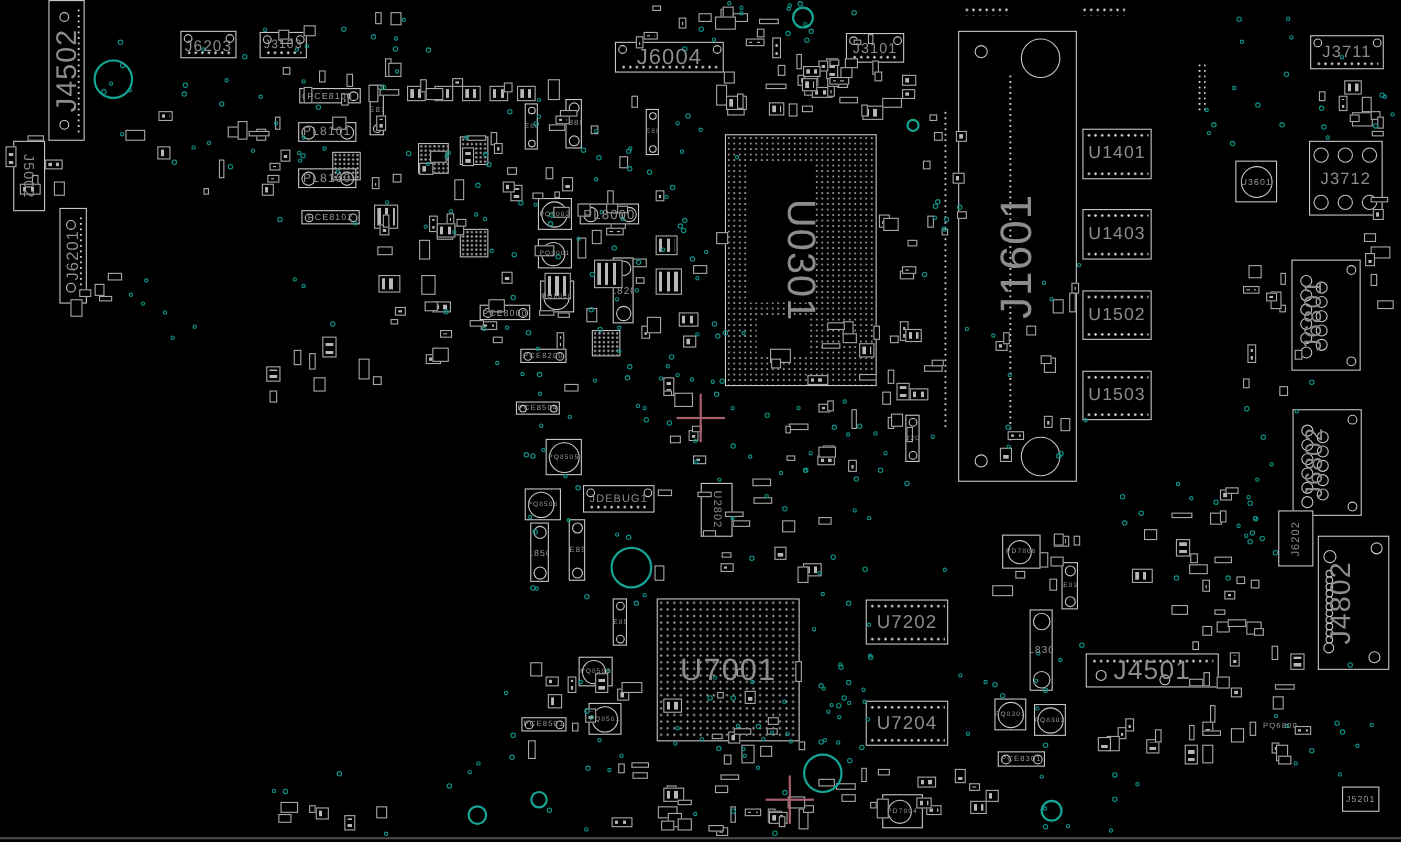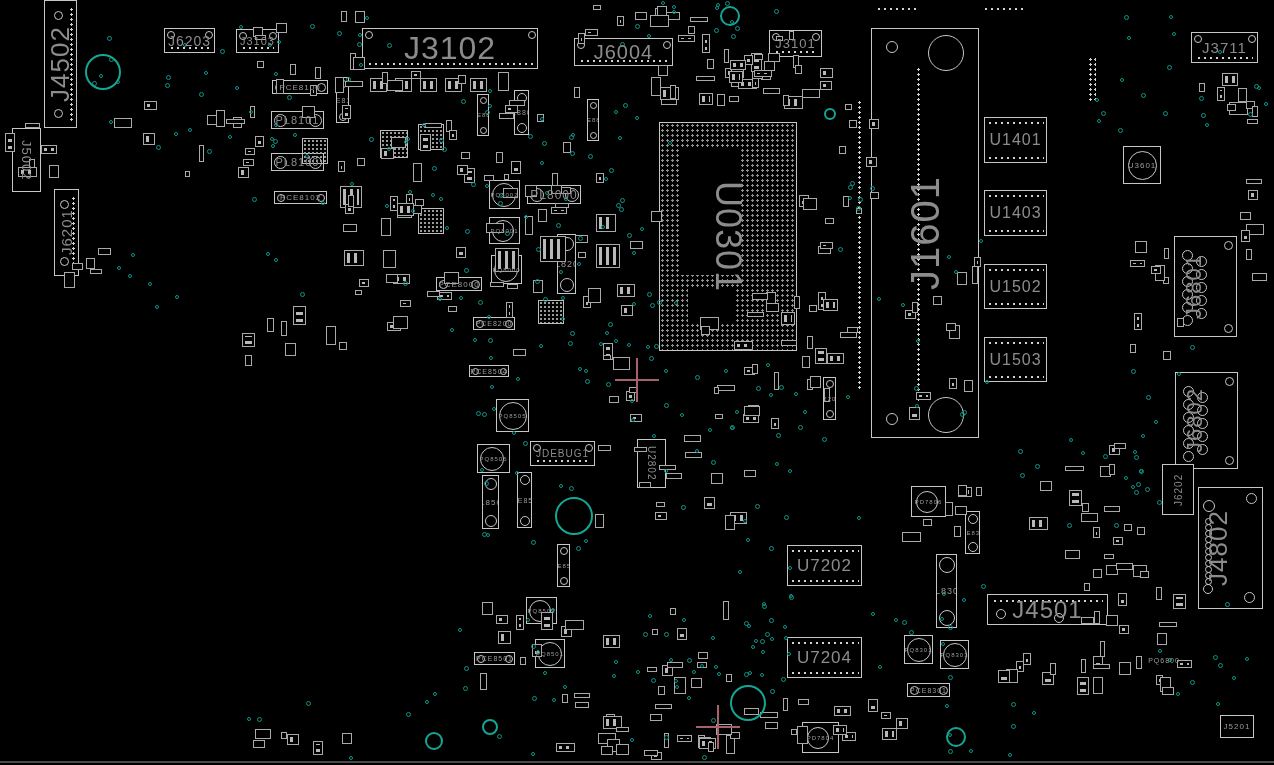--- a/index.html
+++ b/index.html
@@ -52,27 +52,21 @@
       <div class="cir" style="left: 40px; top: 2px; width: 8px; height: 8px;"></div>
       <div class="dotrow" style="left: 4px; top: 16px; width: 41px; height: 6px;"></div>
       <div class="lbl" style="font-size: 14px; z-index: 2;">J6203</div>
     </div>
     <div class="comp" style="left: 236px; top: 29px; width: 43px; height: 24px;">
       <div class="cir" style="left: 2px; top: 2px; width: 8px; height: 8px;"></div>
       <div class="cir" style="left: 32px; top: 2px; width: 8px; height: 8px;"></div>
       <div class="dotrow" style="left: 4px; top: 15px; width: 33px; height: 6px;"></div>
       <div class="lbl" style="font-size: 11px; z-index: 2;">J3103</div>
     </div>
-    <div class="comp" style="left: 362px; top: 28px; width: 176px; height: 41px;">
-      <div class="cir" style="left: 2px; top: 2px; width: 8px; height: 8px;"></div>
-      <div class="cir" style="left: 165px; top: 2px; width: 8px; height: 8px;"></div>
-      <div class="dotrow" style="left: 4px; top: 32px; width: 166px; height: 6px;"></div>
-      <div class="lbl" style="font-size: 32px; z-index: 2;">J3102</div>
-    </div>
-    <div class="comp" style="left: 559px; top: 38px; width: 99px; height: 28px; margin-left: 15px;">
+    <div class="comp" style="left: 559px; top: 38px; width: 99px; height: 28px;">
       <div class="cir" style="left: 2px; top: 2px; width: 8px; height: 8px;"></div>
       <div class="cir" style="left: 88px; top: 2px; width: 8px; height: 8px;"></div>
       <div class="dotrow" style="left: 4px; top: 19px; width: 89px; height: 6px;"></div>
       <div class="lbl" style="font-size: 20px; z-index: 2;">J6004</div>
     </div>
     <div class="comp" style="left: 769px; top: 30px; width: 53px; height: 27px;">
       <div class="cir" style="left: 2px; top: 2px; width: 8px; height: 8px;"></div>
       <div class="cir" style="left: 42px; top: 2px; width: 8px; height: 8px;"></div>
       <div class="dotrow" style="left: 4px; top: 18px; width: 43px; height: 6px;"></div>
       <div class="lbl" style="font-size: 13px; z-index: 2;">J3101</div>
@@ -112,20 +106,29 @@
       <div class="lbl" style="font-size: 16px; z-index: 2;">U1502</div>
     </div>
     <div class="comp" style="left: 984px; top: 337px; width: 63px; height: 45px;">
       <div class="dotrow" style="left: 2px; top: 2px; width: 57px; height: 6px;"></div>
       <div class="dotrow" style="left: 2px; top: 36px; width: 57px; height: 6px;"></div>
       <div class="lbl" style="font-size: 16px; z-index: 2;">U1503</div>
     </div>
     <div class="comp" style="left: 1123px; top: 146px; width: 38px; height: 38px;">
       <div class="cir" style="left: 4px; top: 4px; width: 29px; height: 29px;"></div>
       <div class="lbl smalltxt" style="font-size: 8px; z-index: 2;">U3601</div>
+    </div>
+    <div class="comp" style="left: 1190px; top: 128px; width: 67px; height: 68px;">
+      <div class="cir" style="left: 3px; top: 5px; width: 14px; height: 14px;"></div>
+      <div class="cir" style="left: 3px; top: 48px; width: 14px; height: 14px;"></div>
+      <div class="cir" style="left: 25px; top: 5px; width: 14px; height: 14px;"></div>
+      <div class="cir" style="left: 25px; top: 48px; width: 14px; height: 14px;"></div>
+      <div class="cir" style="left: 47px; top: 5px; width: 14px; height: 14px;"></div>
+      <div class="cir" style="left: 47px; top: 48px; width: 14px; height: 14px;"></div>
+      <div class="lbl" style="font-size: 15px; z-index: 2;">J3712</div>
     </div>
     <div class="comp" style="left: 1174px; top: 236px; width: 63px; height: 101px;">
       <div class="cir" style="left: 7px; top: 13px; width: 11px; height: 11px;"></div>
       <div class="cir" style="left: 7px; top: 26px; width: 11px; height: 11px;"></div>
       <div class="cir" style="left: 7px; top: 39px; width: 11px; height: 11px;"></div>
       <div class="cir" style="left: 7px; top: 52px; width: 11px; height: 11px;"></div>
       <div class="cir" style="left: 7px; top: 65px; width: 11px; height: 11px;"></div>
       <div class="cir" style="left: 7px; top: 78px; width: 11px; height: 11px;"></div>
       <div class="cir" style="left: 21px; top: 19px; width: 11px; height: 11px;"></div>
       <div class="cir" style="left: 21px; top: 32px; width: 11px; height: 11px;"></div>
@@ -174,20 +177,23 @@
       <div class="lbl vu" style="font-size: 26px; z-index: 2; padding-left: 24px;">J4802</div>
     </div>
     <div class="comp" style="left: 530px; top: 441px; width: 65px; height: 25px;">
       <div class="cir" style="left: 2px; top: 2px; width: 8px; height: 8px;"></div>
       <div class="cir" style="left: 54px; top: 2px; width: 8px; height: 8px;"></div>
       <div class="dotrow" style="left: 4px; top: 16px; width: 55px; height: 6px;"></div>
       <div class="lbl" style="font-size: 10px; z-index: 2;">JDEBUG1</div>
     </div>
     <div class="comp" style="left: 637px; top: 439px; width: 29px; height: 49px;">
       <div class="lbl vd" style="font-size: 10px; z-index: 2;">U2802</div>
+    </div>
+    <div class="comp bgd" style="left: 597px; top: 544px; width: 130px; height: 130px; background-size: 6px 6px;">
+      <div class="lbl" style="font-size: 28px; z-index: 2;">U7001</div>
     </div>
     <div class="comp" style="left: 787px; top: 545px; width: 75px; height: 41px;">
       <div class="dotrow" style="left: 2px; top: 2px; width: 69px; height: 6px;"></div>
       <div class="dotrow" style="left: 2px; top: 32px; width: 69px; height: 6px;"></div>
       <div class="lbl" style="font-size: 17px; z-index: 2;">U7202</div>
     </div>
     <div class="comp" style="left: 787px; top: 637px; width: 75px; height: 41px;">
       <div class="dotrow" style="left: 2px; top: 2px; width: 69px; height: 6px;"></div>
       <div class="dotrow" style="left: 2px; top: 32px; width: 69px; height: 6px;"></div>
       <div class="lbl" style="font-size: 17px; z-index: 2;">U7204</div>

